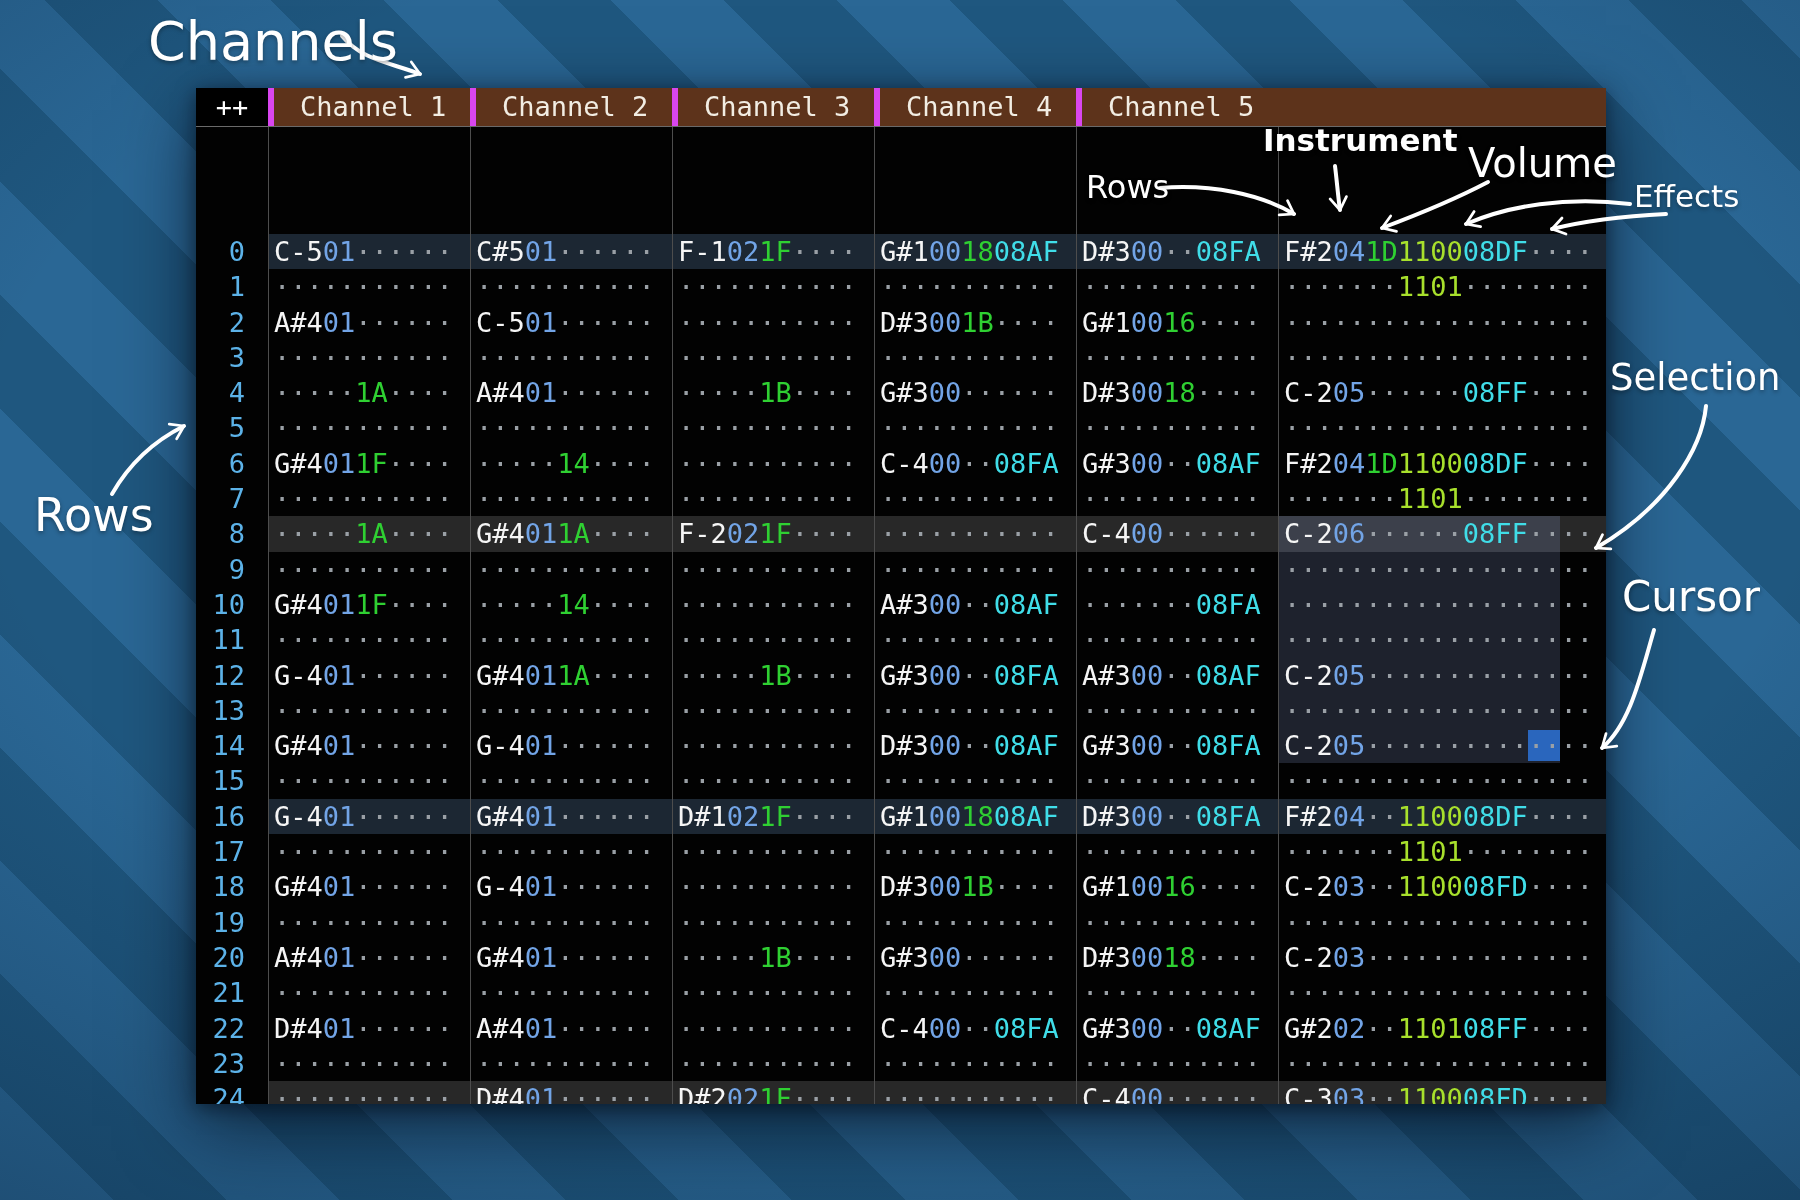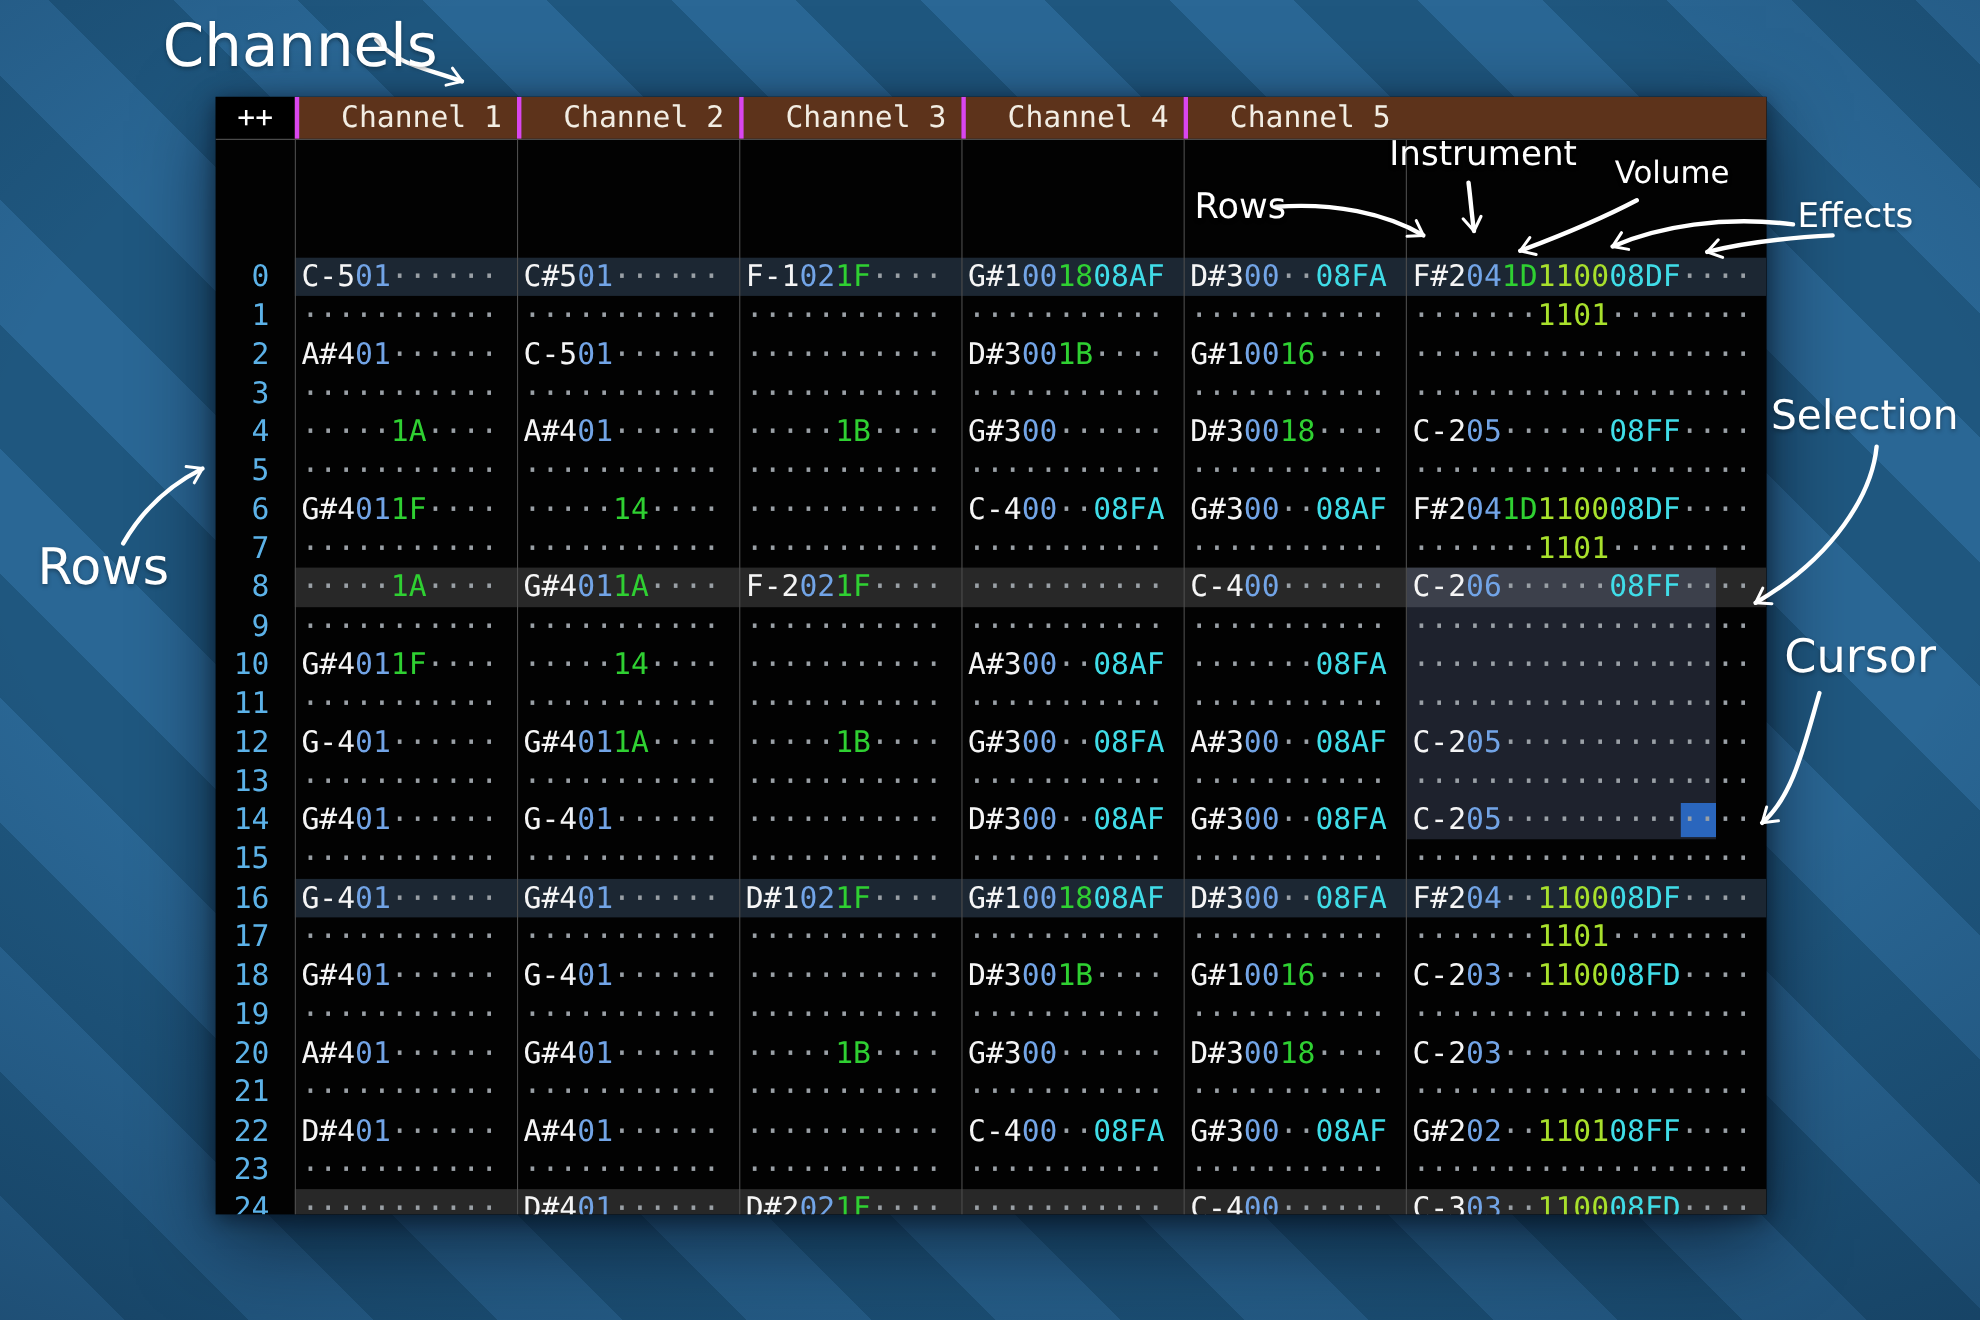--- a/index.html
+++ b/index.html
@@ -14,22 +14,22 @@
   }
   .window{
     position:absolute;left:196px;top:88px;width:1410px;height:1016px;
     background:var(--c-window,#020202);overflow:hidden;
     box-shadow:0 22px 70px rgba(0,5,15,0.6), 0 4px 18px rgba(0,5,15,0.5);
   }
   .pattern-header{position:absolute;left:0;top:0;right:0;height:38px;display:flex;
     border-bottom:1px solid #6a6a6a;font-size:27px;}
   .corner{width:72px;background:#000;color:#fff;text-align:center;line-height:38px;box-sizing:border-box;}
   .chhead{width:202px;box-sizing:border-box;background:var(--c-header-bg,#5d331b);
-    color:var(--c-header-text,#f2ede3);line-height:38px;padding-left:38px;white-space:pre;
-    border-left:4px solid #d946ef;}
+    color:var(--c-header-text,#f2ede3);line-height:38px;padding-left:26px;white-space:pre;
+    border-left:6px solid #d946ef;}
   .chhead:last-child{flex:1;}
   .pattern-body{position:absolute;left:0;top:146px;right:0;bottom:0;overflow:hidden;font-size:27px;}
   .vsep{position:absolute;top:39px;bottom:0;width:1px;background:#4d4d4d;z-index:3;}
   .prow{position:relative;display:flex;height:35.3px;line-height:35.3px;white-space:pre;}
   .rowbg{position:absolute;left:72px;right:0;top:0;bottom:0;z-index:0;}
   .hl-major .rowbg{background:var(--c-hl-major,#1c2733);}
   .hl-minor .rowbg{background:var(--c-hl-minor,#282828);}
   .rownum{width:72px;box-sizing:border-box;text-align:right;padding-right:23px;
     color:var(--c-rownum,#5cb2e8);position:relative;z-index:2;}
   .cell{width:202px;box-sizing:border-box;padding-left:6px;position:relative;z-index:2;overflow:hidden;}
@@ -41,22 +41,22 @@
   .fx-cyan{color:var(--c-fx-cyan,#40dde8);}
   .dim{color:var(--c-dots,#9aa0a6);}
   .selection-overlay{position:absolute;z-index:1;background:rgba(133,148,201,0.22);}
   .cursor-block{position:absolute;z-index:1;background:var(--c-cursor,#2a66bd);}
   
   .ann{position:absolute;color:#fff;font-family:"DejaVu Sans","Liberation Sans",sans-serif;
     text-shadow:0 2px 4px rgba(0,0,0,0.35);z-index:10;white-space:nowrap;}
   .ann-channels{left:148px;top:10px;font-size:54px;}
   .ann-rows{left:34px;top:488px;font-size:46px;}
   .ann-note{left:1086px;top:168px;font-size:32px;}
-  .ann-instrument{left:1263px;top:122px;font-size:31px;}
-  .ann-volume{left:1468px;top:140px;font-size:28px;}
+  .ann-instrument{left:1263px;top:122px;font-size:31px;font-weight:bold;}
+  .ann-volume{left:1468px;top:140px;font-size:40px;}
   .ann-effects{left:1634px;top:178px;font-size:31px;}
   .ann-selection{left:1610px;top:356px;font-size:37px;}
   .ann-cursor{left:1622px;top:572px;font-size:42px;}
   .arrows{position:absolute;inset:0;z-index:9;pointer-events:none;}
 </style>
 </head>
 <body>
 
 <div class="stage">
   <div class="vignette"></div>

